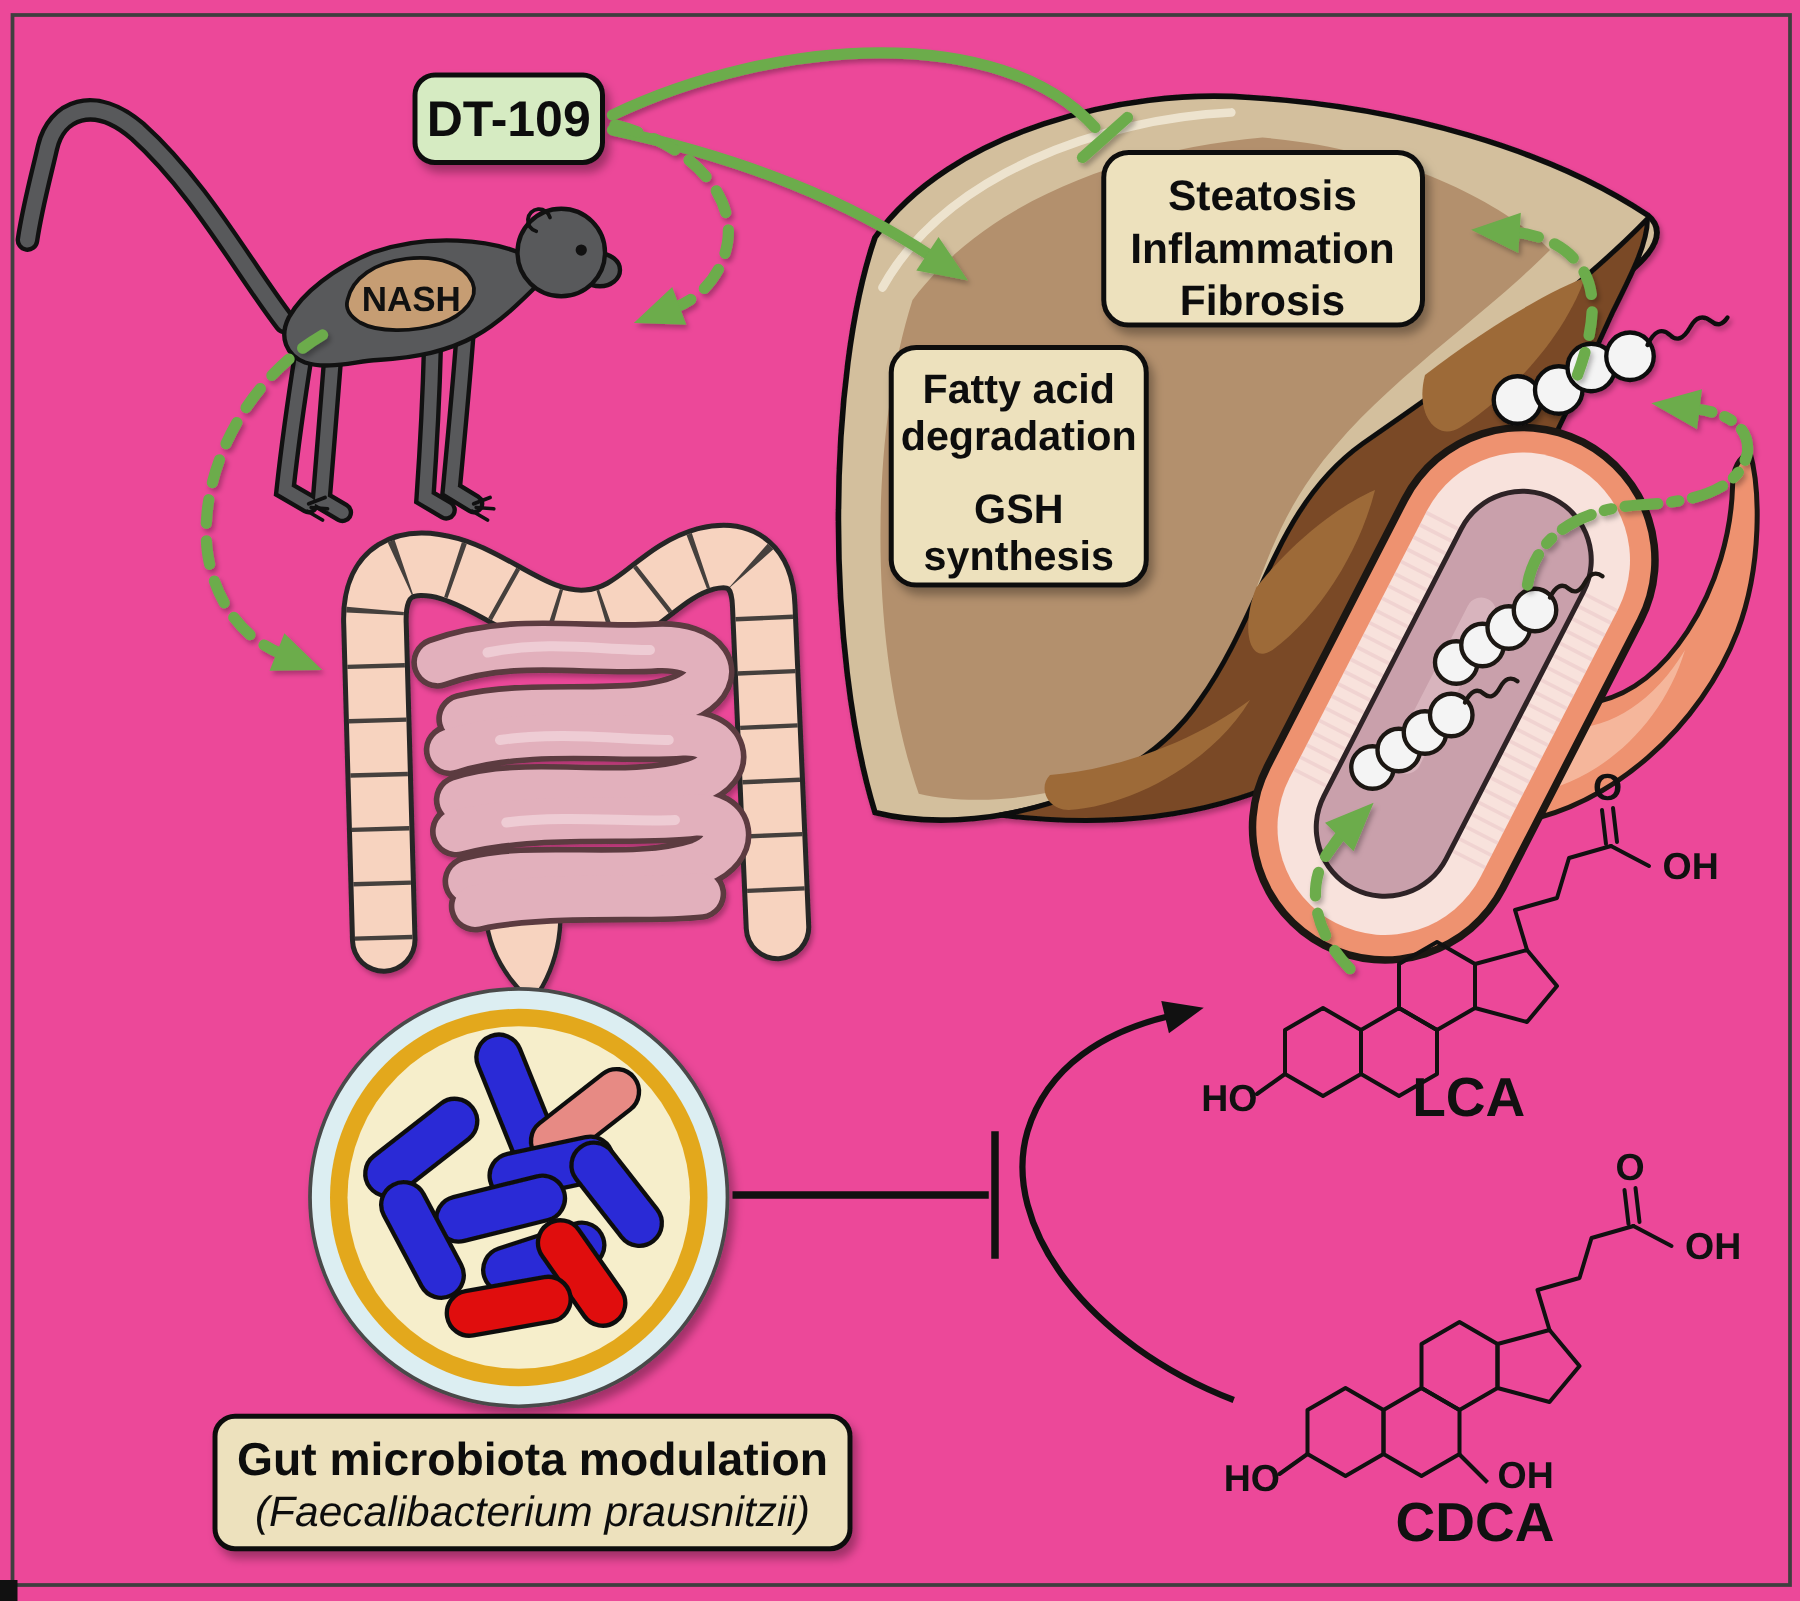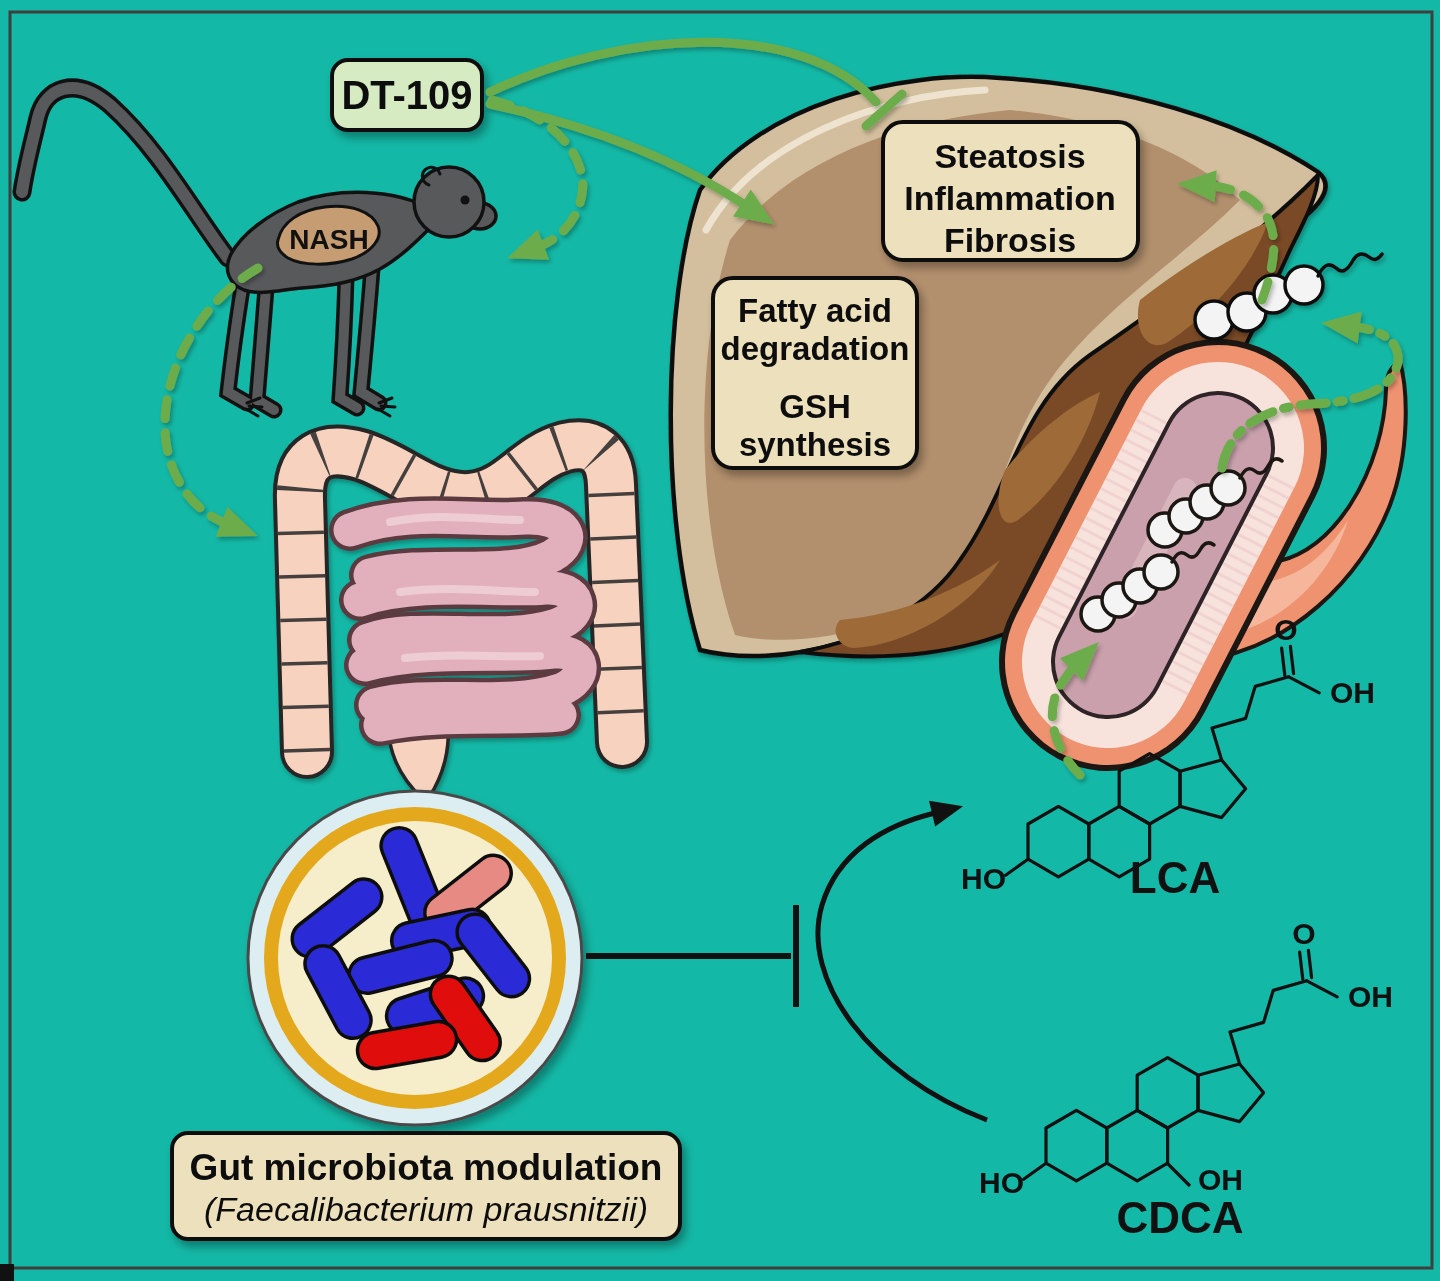--- a/index.html
+++ b/index.html
@@ -1,16 +1,16 @@
 <!DOCTYPE html>
 <html><head>
 <meta charset="utf-8">
 <style>
   html,body{margin:0;padding:0;background:#ffffff;}
-  .stage{position:relative;width:1440px;height:1281px;background:#14b8a6;overflow:hidden;
+  .stage{position:relative;width:1440px;height:1281px;background:#ec4899;overflow:hidden;
          font-family:"Liberation Sans", sans-serif;}
   svg{position:absolute;left:0;top:0;}
   text{font-family:"Liberation Sans", sans-serif;}
   .bold{font-weight:700;}
   .ital{font-style:italic;}
 </style>
 </head>
 <body>
 
 <div class="stage">

